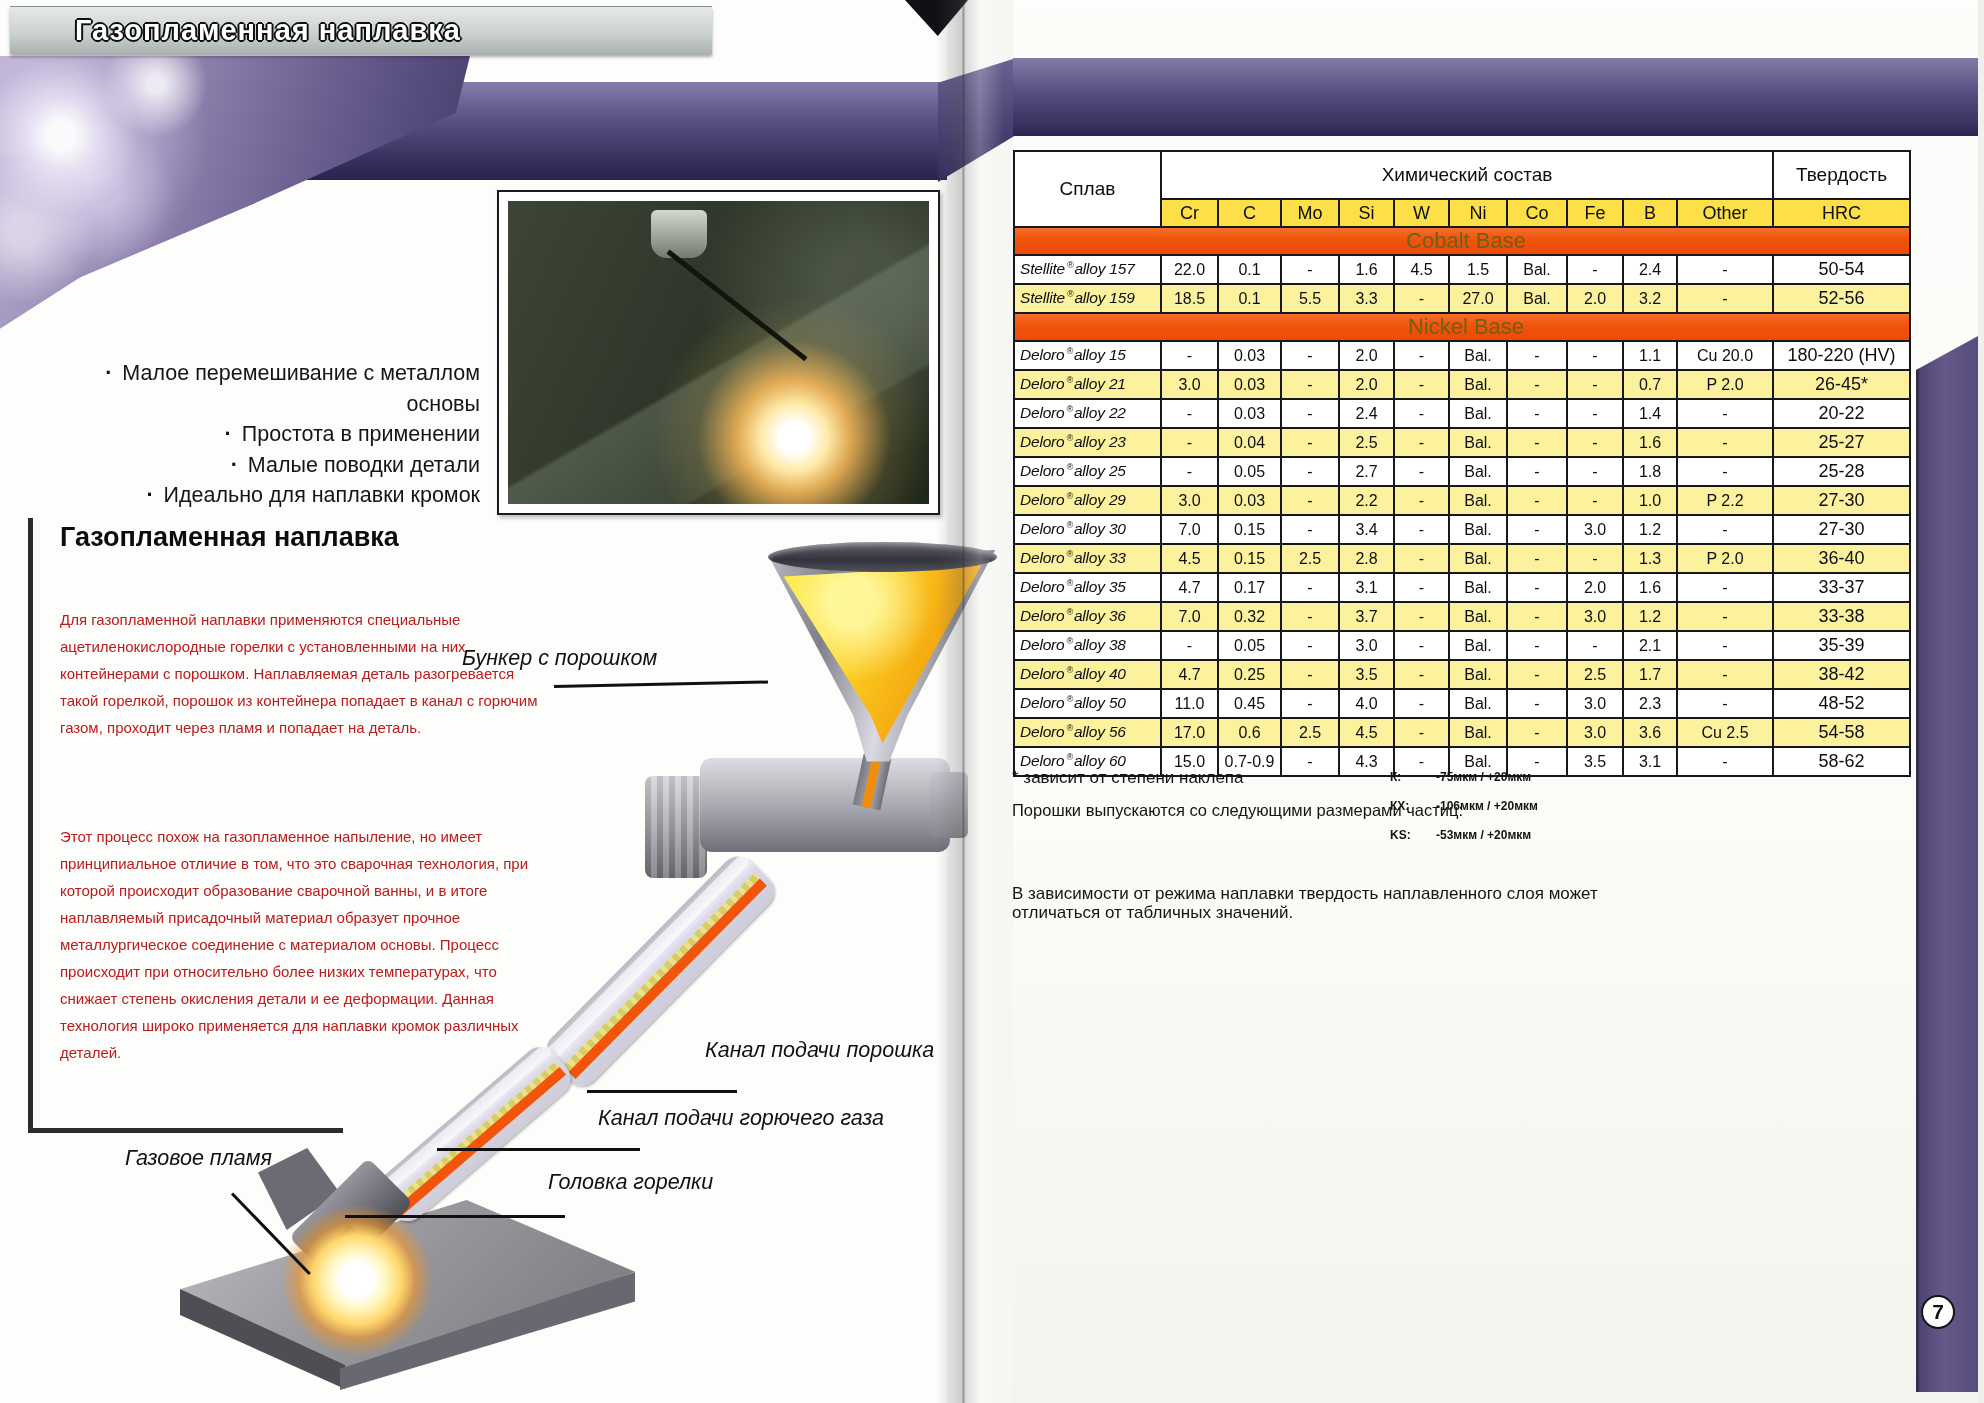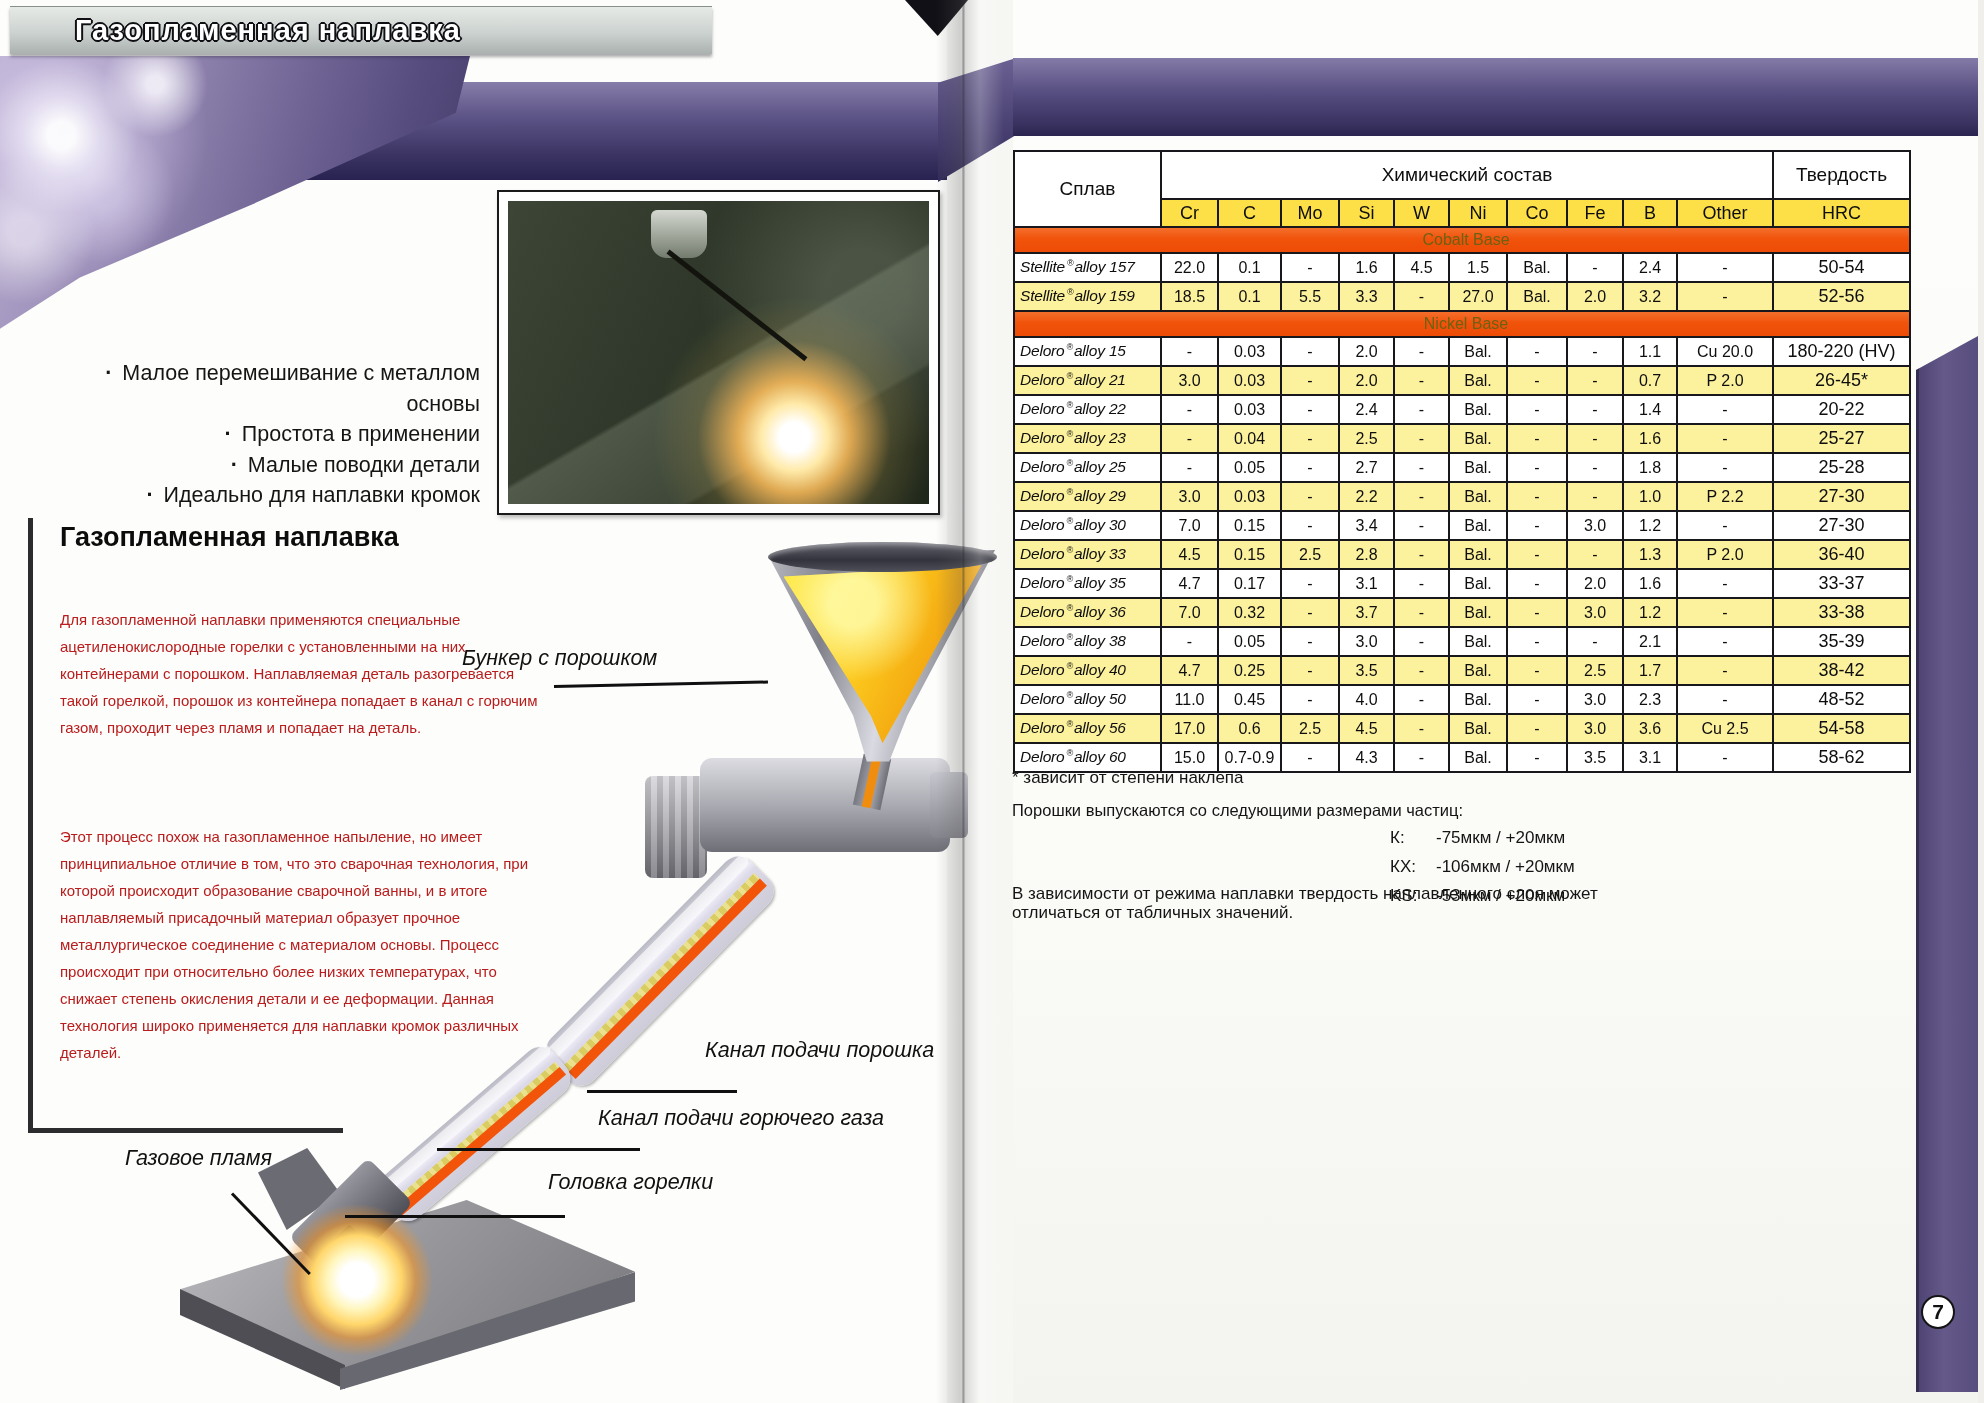--- a/index.html
+++ b/index.html
@@ -125,31 +125,31 @@
   .alloy-table{position:absolute;left:1013px;top:150px;z-index:5;border-collapse:collapse;
      table-layout:fixed;width:896px;background:#fff;color:#0e0e0e;}
   .alloy-table th,.alloy-table td{border:2px solid #17171c;padding:0;text-align:center;
      overflow:hidden;white-space:nowrap;}
   .alloy-table .r1{height:48px;}
   .alloy-table .r1 th{font-size:19px;font-weight:400;background:#fff;}
   .alloy-table .r2{height:28px;}
   .el-h{background:#fde047;font-size:18px;font-weight:400;}
   .section-row{height:26px;}
   .section-cell{background:linear-gradient(180deg,#f46f2b 0%,#f1530b 45%,#ed4c07 100%);
-     color:#6d6113;text-align:center;padding-left:8px !important;font-size:16px;}
+     color:#6d6113;text-align:center;padding-left:8px !important;font-size:22px;}
   .data-row{height:29px;font-size:16px;}
   .data-row.hl{background:#fcf29d;}
   .name-cell{text-align:left !important;padding-left:5px !important;font-size:15.5px;letter-spacing:-0.2px;font-style:italic;}
   .name-cell sup{font-size:9px;margin:0 1px 0 2px;}
   .hard-cell{font-size:18px;}
   
   .fn{z-index:5;color:#141414;}
   .fn-star{left:1012px;top:768px;font-size:17px;}
   .fn-intro{left:1012px;top:801px;font-size:16.5px;white-space:nowrap;}
-  .fn-sizes{left:1390px;top:823px;font-size:17px;font-weight:normal;line-height:29px;}
+  .fn-sizes{left:1390px;top:763px;font-size:12px;font-weight:bold;line-height:29px;}
   .size-line .size-code{display:inline-block;width:46px;}
   .fn-note{left:1012px;top:884px;font-size:17px;line-height:19px;width:590px;}
   
   .page-badge{left:1921px;top:1295px;width:34px;height:34px;z-index:8;background:#fff;
      border:2px solid #141414;border-radius:50%;box-sizing:border-box;
      text-align:center;line-height:30px;font-size:21px;font-weight:bold;color:#111;}
 </style>
 </head>
 <body>
 

